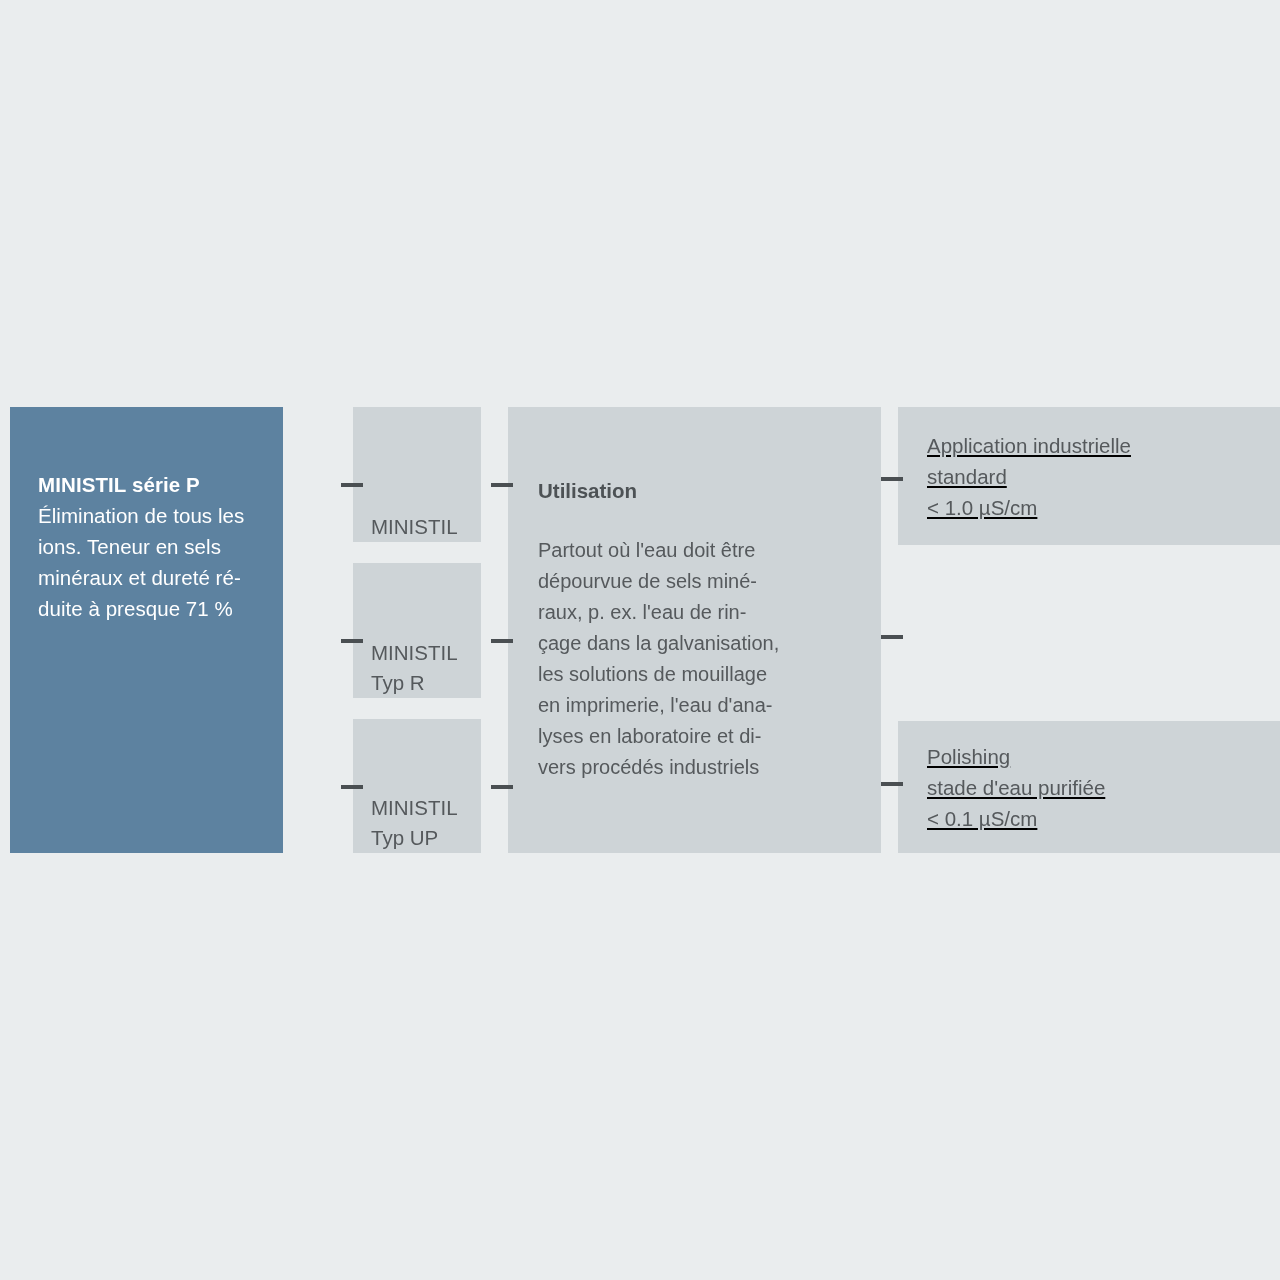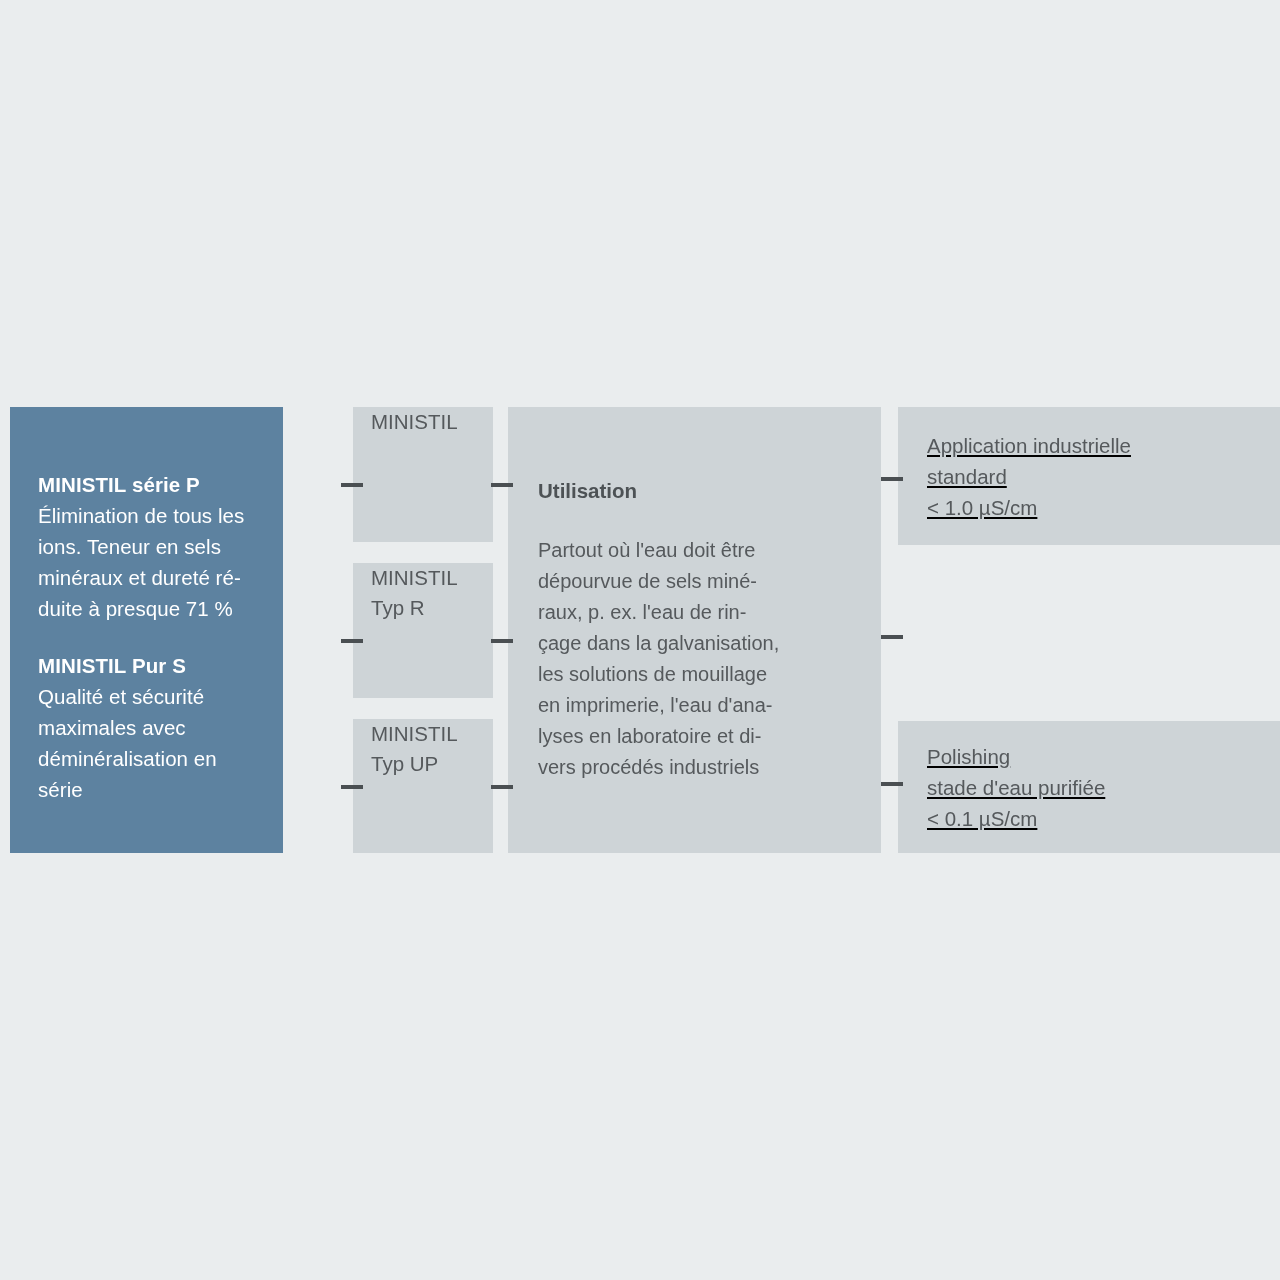--- a/index.html
+++ b/index.html
@@ -58,25 +58,25 @@
   }
 
   
   #col-models {
     left: 343px;
     width: 140px;
   }
   .model-box {
     position: absolute;
     left: 0;
-    width: 140px;
+    width: 128px;
     background: #ced4d7;
     box-sizing: border-box;
     display: flex;
-    align-items: flex-start;
+    align-items: flex-end;
     padding-left: 18px;
   }
   .model-box.m0 { top: 0px;   height: 135px; }
   .model-box.m1 { top: 156px; height: 135px; }
   .model-box.m2 { top: 312px; height: 134px; }
   .model-label {
     font-size: 20.5px;
     color: #55595c;
     line-height: 30px;
     white-space: pre-line;
@@ -160,27 +160,20 @@
     <div class="panel-blue">
 
       <div class="prod-block">
         <div class="prod-title">MINISTIL série P</div>
         <div class="prod-desc">Élimination de tous les
 ions. Teneur en sels
 minéraux et dureté ré-
 duite à presque 71 %</div>
       </div>
 
-      <div class="prod-block">
-        <div class="prod-title">MINISTIL Pur S</div>
-        <div class="prod-desc">Qualité et sécurité
-maximales avec
-déminéralisation en
-série</div>
-      </div>
 
     </div>
   </div>
 
   <div class="col" id="col-models">
     <div class="model-box m0">
       <span class="model-label">MINISTIL</span>
     </div>
     <div class="model-box m1">
       <span class="model-label">MINISTIL

